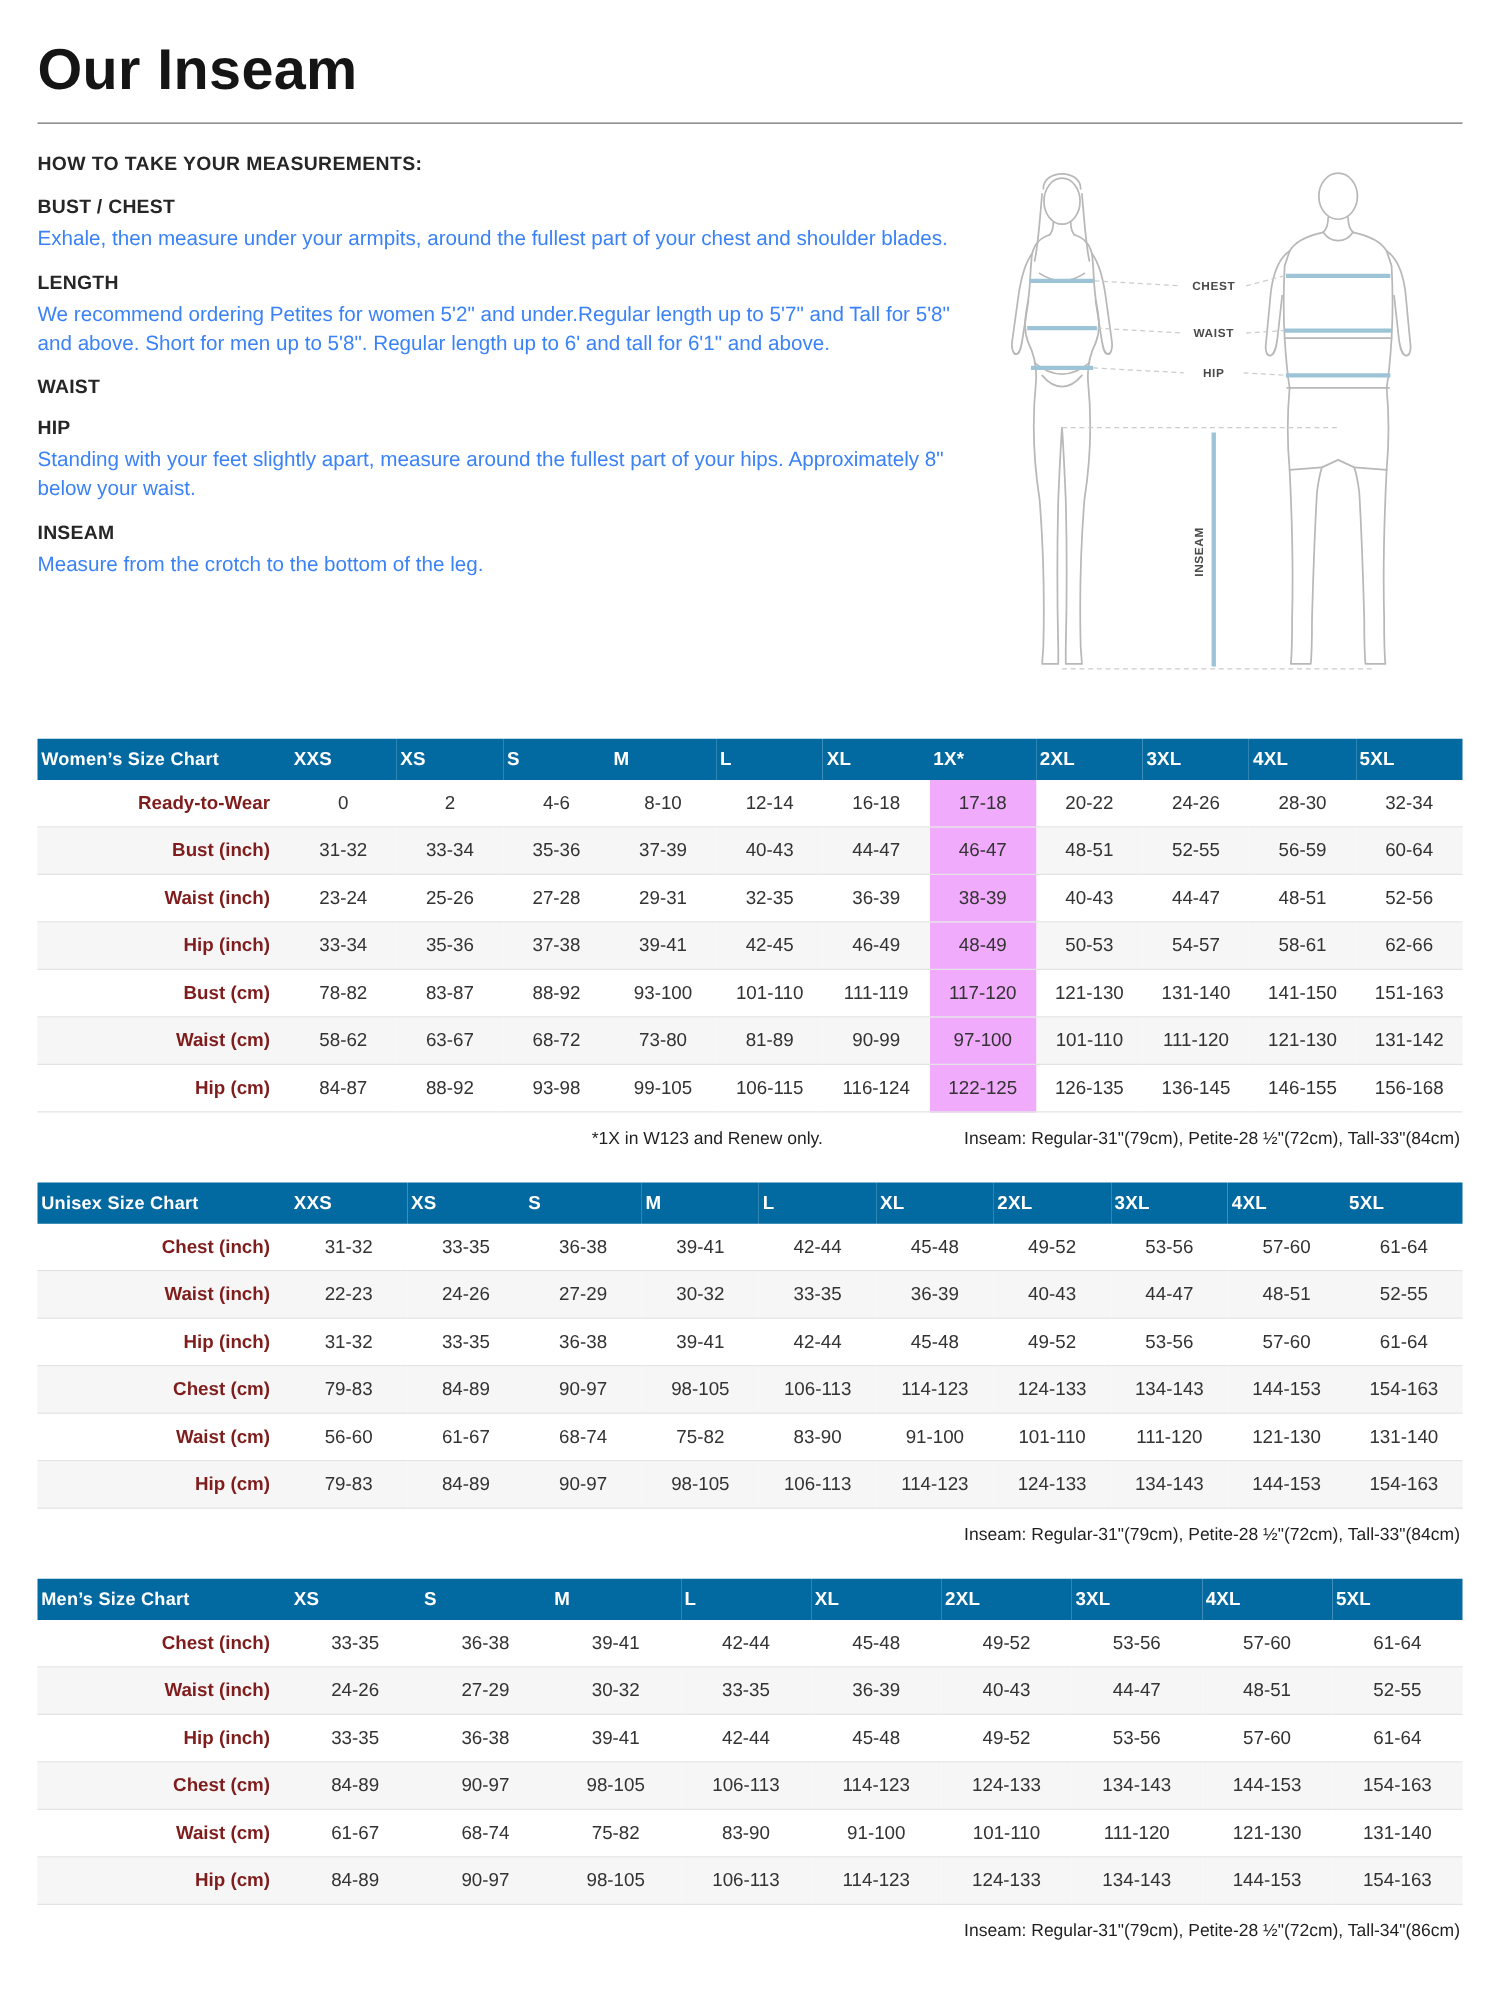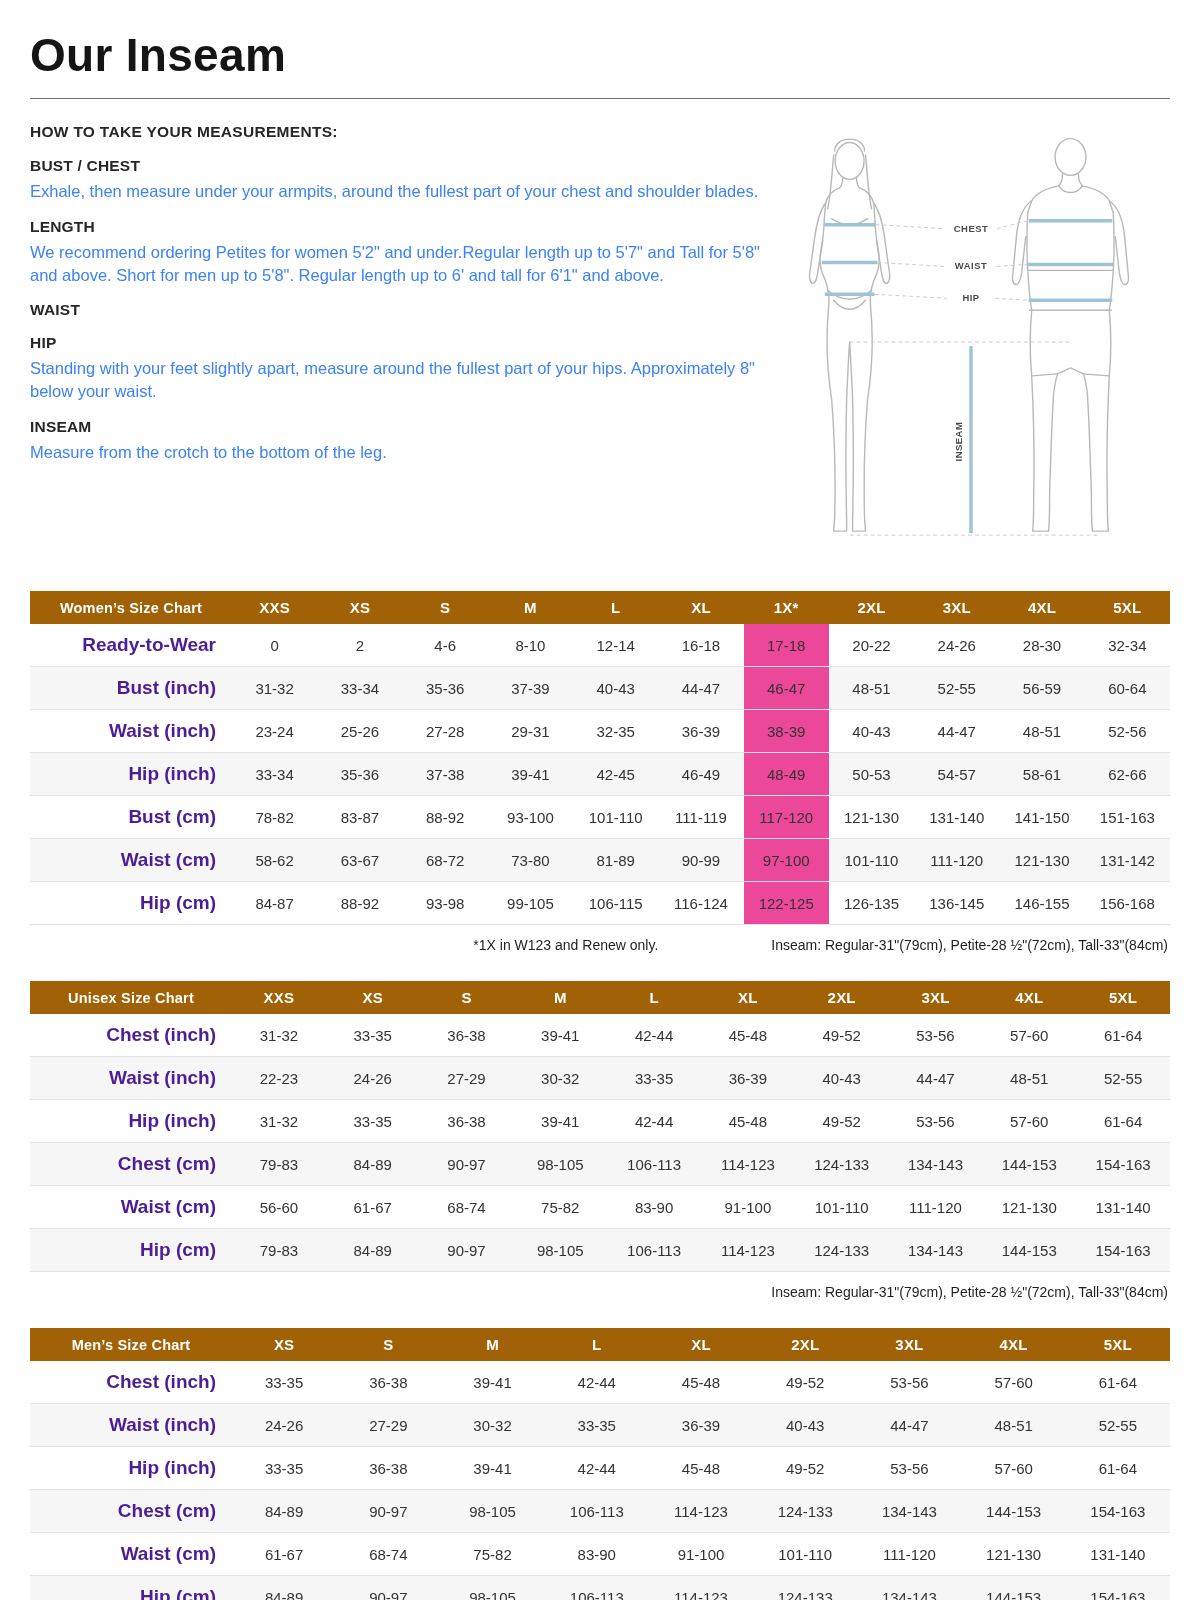--- a/index.html
+++ b/index.html
@@ -9,28 +9,28 @@
   .title-rule{border:none;border-top:1px solid #6f6f6f;margin:0 0 24px 0;}
   .content-row{display:flex;align-items:flex-start;}
   .instructions{width:742px;padding-right:6px;box-sizing:border-box;}
   .how-to-heading{font-size:15.5px;font-weight:700;color:#262626;letter-spacing:0.3px;margin:0 0 16px 0;}
   .measure-section{margin:15px 0 15px 0;}
   .sec-title{font-size:15.5px;font-weight:700;color:#262626;margin:0 0 5px 0;letter-spacing:0.2px;}
   .sec-body{font-size:16.5px;line-height:1.38;color:#3b82f6;margin:0;}
   .diagram-wrap{flex:1;display:flex;justify-content:center;padding-top:2px;}
   .tables-area{margin-top:8px;}
   .size-table{width:100%;border-collapse:collapse;table-layout:fixed;}
-  .size-table thead th{background:#a16207;color:#ffffff;font-size:15px;font-weight:700;padding:8px 3px;text-align:center;letter-spacing:0.2px;}
+  .size-table thead th{background:#0369a1;color:#ffffff;font-size:15px;font-weight:700;padding:8px 3px;text-align:left;letter-spacing:0.2px;}
   .size-table thead th.title-cell{font-size:14.5px;}
   .size-table thead th:first-child{width:196px;}
   .size-table tbody tr{border-bottom:1px solid #e3e3e3;}
   .size-table tbody tr:nth-child(even){background:#f6f6f6;}
-  .size-table tbody th{font-size:19px;font-weight:700;color:#4c1d95;text-align:right;padding:10px 16px 10px 4px;}
+  .size-table tbody th{font-size:15px;font-weight:700;color:#7f1d1d;text-align:right;padding:10px 16px 10px 4px;}
   .size-table tbody td{font-size:15px;color:#333333;text-align:center;padding:10px 2px;}
-  .size-table td.hi{background:#ec4899;}
+  .size-table td.hi{background:#f0abfc;}
   .foot-row{display:flex;justify-content:flex-end;align-items:baseline;gap:113px;font-size:14px;color:#1f1f1f;margin:12px 2px 28px 0;}
   .foot-bold{font-weight:400;}
 </style>
 </head>
 <body>
 
 <div class="page">
 
   <h1 class="page-title">Our Inseam</h1>
   <hr class="title-rule">

